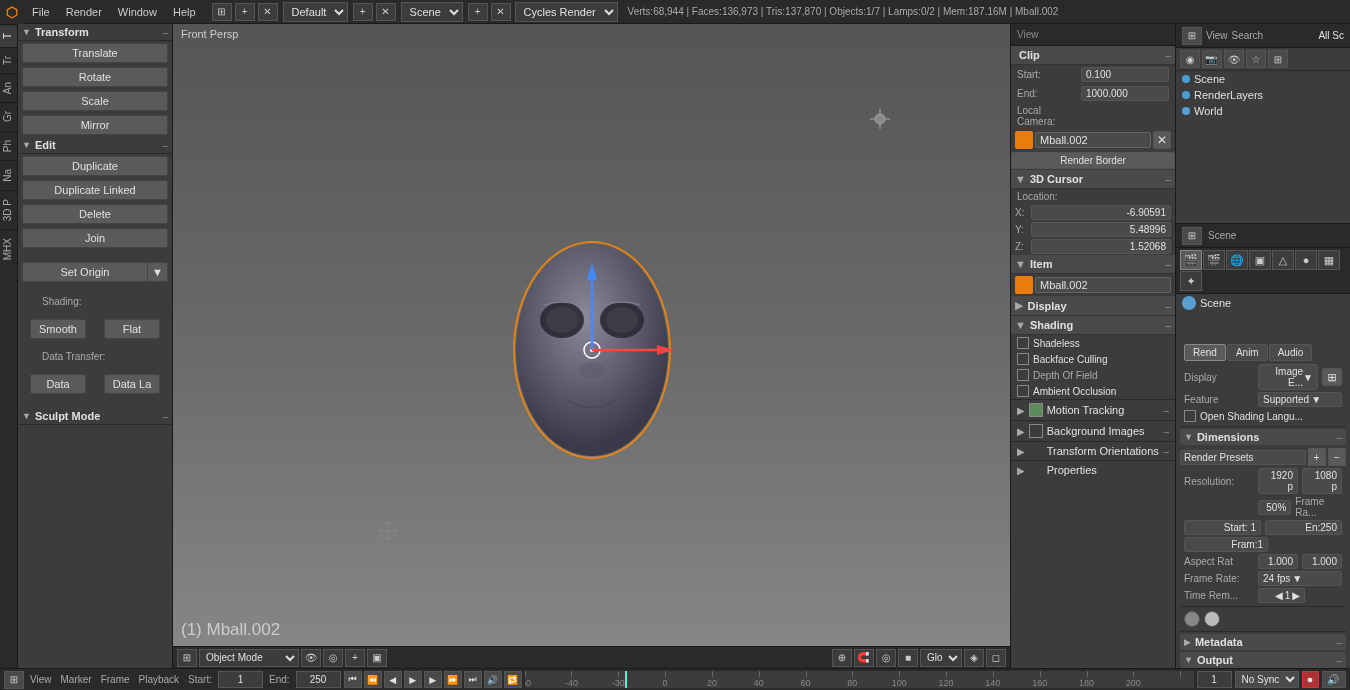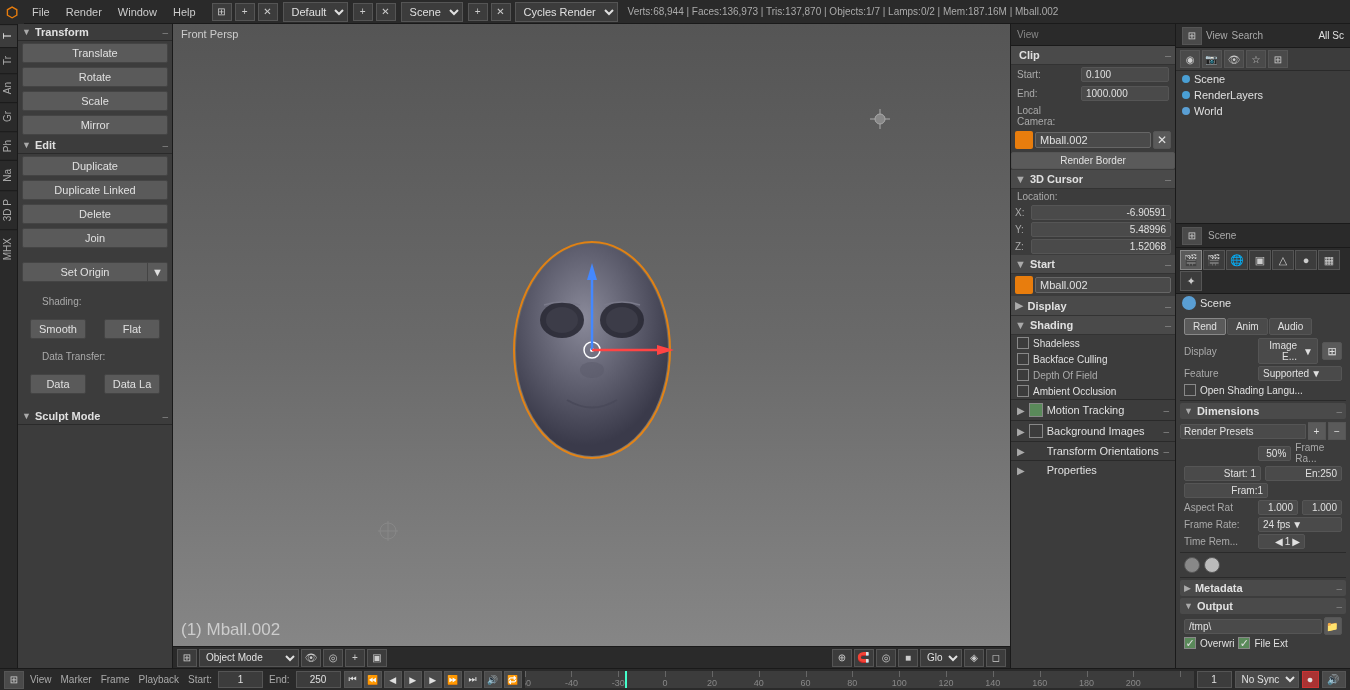--- a/index.html
+++ b/index.html
@@ -397,20 +397,21 @@
       font-size: 12px;
       border-radius: 2px;
     }
 
     
     .render-subtabs {
       display: flex;
       align-items: center;
       gap: 1px;
       padding: 2px 4px;
+      margin-top: 26px;
     }
     .render-subtab {
       padding: 2px 8px;
       background: #4a4a4a;
       border: 1px solid #555;
       color: #e0e0e0;
       cursor: pointer;
       border-radius: 2px;
       font-size: 10px;
     }
@@ -912,21 +913,21 @@
       <span class="coord-label">Y:</span>
       <div class="coord-val">5.48996</div>
     </div>
     <div class="coord-row">
       <span class="coord-label">Z:</span>
       <div class="coord-val">1.52068</div>
     </div>
 
     <div class="mid-section-hdr">
       <span class="tri">▼</span>
-      <span class="name">Start</span>
+      <span class="name">Item</span>
       <span class="pin">–</span>
     </div>
     <div class="name-field" style="margin:2px 4px;">
       <div class="color-dot" style="background:#e87d0d;"></div>
       <div class="field">Mball.002</div>
     </div>
 
     <div class="mid-section-hdr">
       <span class="tri">▶</span>
       <span class="name">Display</span>
@@ -1040,21 +1041,21 @@
       <div class="props-content">
 
         <div class="render-subtabs">
           <div class="render-subtab active">Rend</div>
           <div class="render-subtab">Anim</div>
           <div class="render-subtab">Audio</div>
         </div>
 
         <div class="props-row">
           <span class="props-label">Display</span>
-          <div class="props-value" style="display:flex;align-items:center;gap:6px;">
+          <div class="props-value" style="display:flex;align-items:center;gap:0;">
             <span>Image E...</span>
             <span>▼</span>
           </div>
           <div style="width:20px;height:18px;background:#5a5a5a;border:1px solid #555;display:flex;align-items:center;justify-content:center;cursor:pointer;border-radius:2px;">⊞</div>
         </div>
 
         <div class="props-row">
           <span class="props-label">Feature</span>
           <div class="props-value" style="display:flex;align-items:center;gap:2px;">
             <span>Supported</span>
@@ -1074,20 +1075,25 @@
           <span class="name">Dimensions</span>
           <span class="pin">–</span>
         </div>
 
         <div class="render-presets-row">
           <div class="render-presets-select">Render Presets</div>
           <div class="render-presets-btn">+</div>
           <div class="render-presets-btn" style="border-left:1px solid #555;">−</div>
         </div>
 
+        <div class="props-row">
+          <span class="props-label">Resolution:</span>
+          <div class="props-value">1920 p</div>
+          <div class="props-value">1080 p</div>
+        </div>
         <div class="props-row">
           <span class="props-label"></span>
           <div class="props-value" style="flex:0.5;">50%</div>
           <span class="props-label" style="flex:1;">Frame Ra...</span>
         </div>
 
         <div class="props-row">
           <div class="props-value">Start: 1</div>
           <div class="props-value">En:250</div>
         </div>

